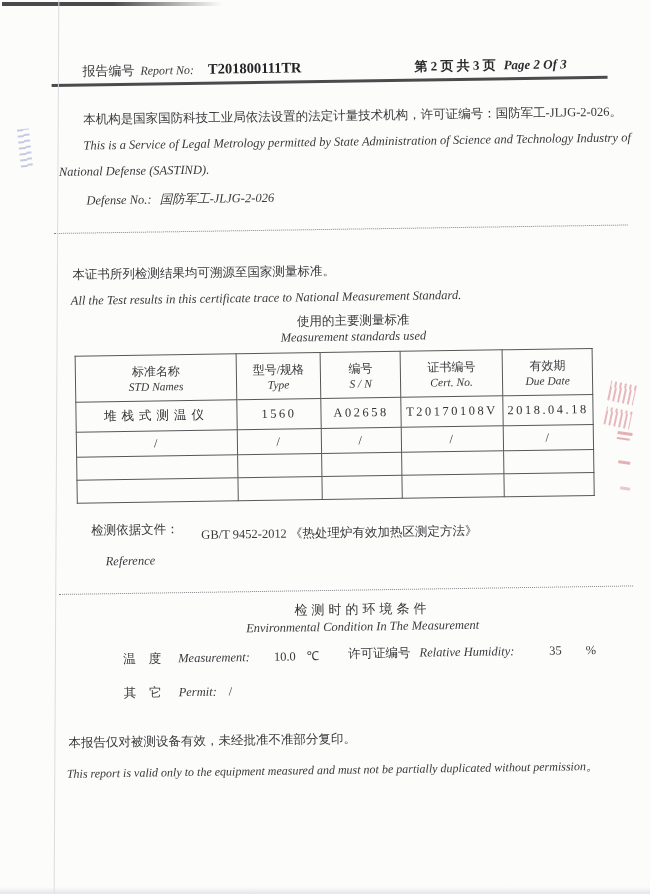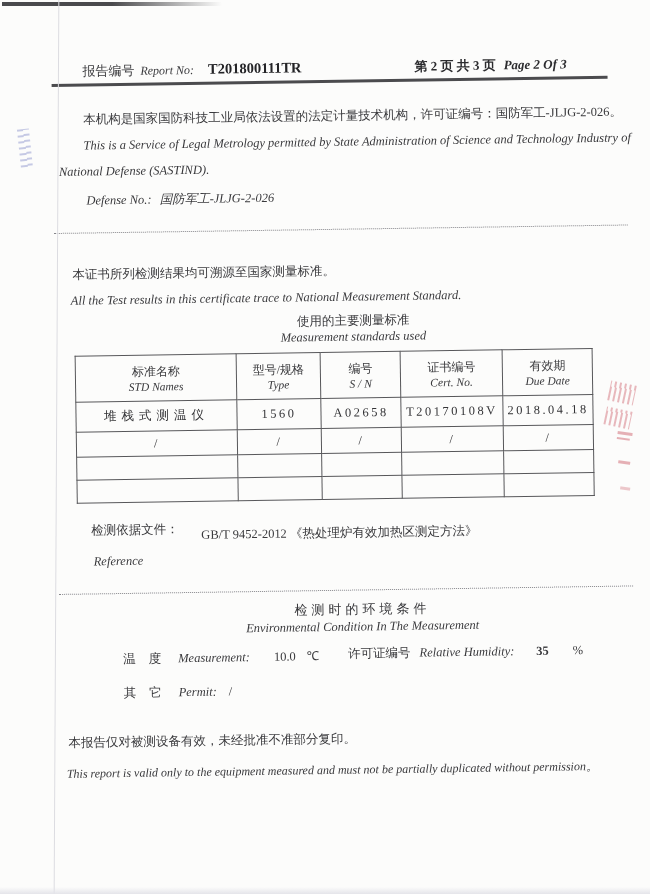--- a/index.html
+++ b/index.html
@@ -141,37 +141,37 @@
         <td class="cell-data"></td>
         <td class="cell-data"></td>
         <td class="cell-data"></td>
         <td class="cell-data"></td>
       </tr>
     </tbody>
       </table>
 
     <div class="abs t125" style="left:90px; top:519px;">检测依据文件：</div>
     <div class="abs t125" style="left:200px; top:525px;">GB/T 9452-2012 《热处理炉有效加热区测定方法》</div>
-    <div class="abs en t125" style="left:92px; top:551px;">Reference</div>
+    <div class="abs en t125" style="left:104px; top:551px;">Reference</div>
 
     <div class="dotted" style="top:590px;"></div>
 
     <div class="abs center-block t13 ls4" style="left:130px; top:601px; width:460px;">检测时的环境条件</div>
     <div class="abs center-block en t125" style="left:130px; top:620px; width:460px;">Environmental Condition In The Measurement</div>
 
     <div class="abs" style="left:120px; top:646px;">
       <span class="t125 ls14">温度</span>
       <span class="en t125">Measurement:</span>
       <span class="t125" style="margin-left:20px;">10.0</span>
       <span class="t125" style="margin-left:7px;">℃</span>
     </div>
     <div class="abs" style="left:345px; top:644px;">
       <span class="t125">许可证编号</span>
       <span class="en t125" style="margin-left:5px;">Relative Humidity:</span>
-      <span class="t125" style="margin-left:18px;font-weight:bold;">35</span>
+      <span class="t125" style="margin-left:31px;">35</span>
       <span class="t125" style="margin-left:20px;">%</span>
     </div>
     <div class="abs" style="left:120px; top:680px;">
       <span class="t125 ls14">其它</span>
       <span class="en t125">Permit:</span>
       <span class="t125" style="margin-left:8px;">/</span>
     </div>
 
     <div class="abs t125" style="left:64px; top:731px;">本报告仅对被测设备有效，未经批准不准部分复印。</div>
     <div class="abs en t12" style="left:62px; top:762px;">This report is valid only to the equipment measured and must not be partially duplicated without permission。</div>

